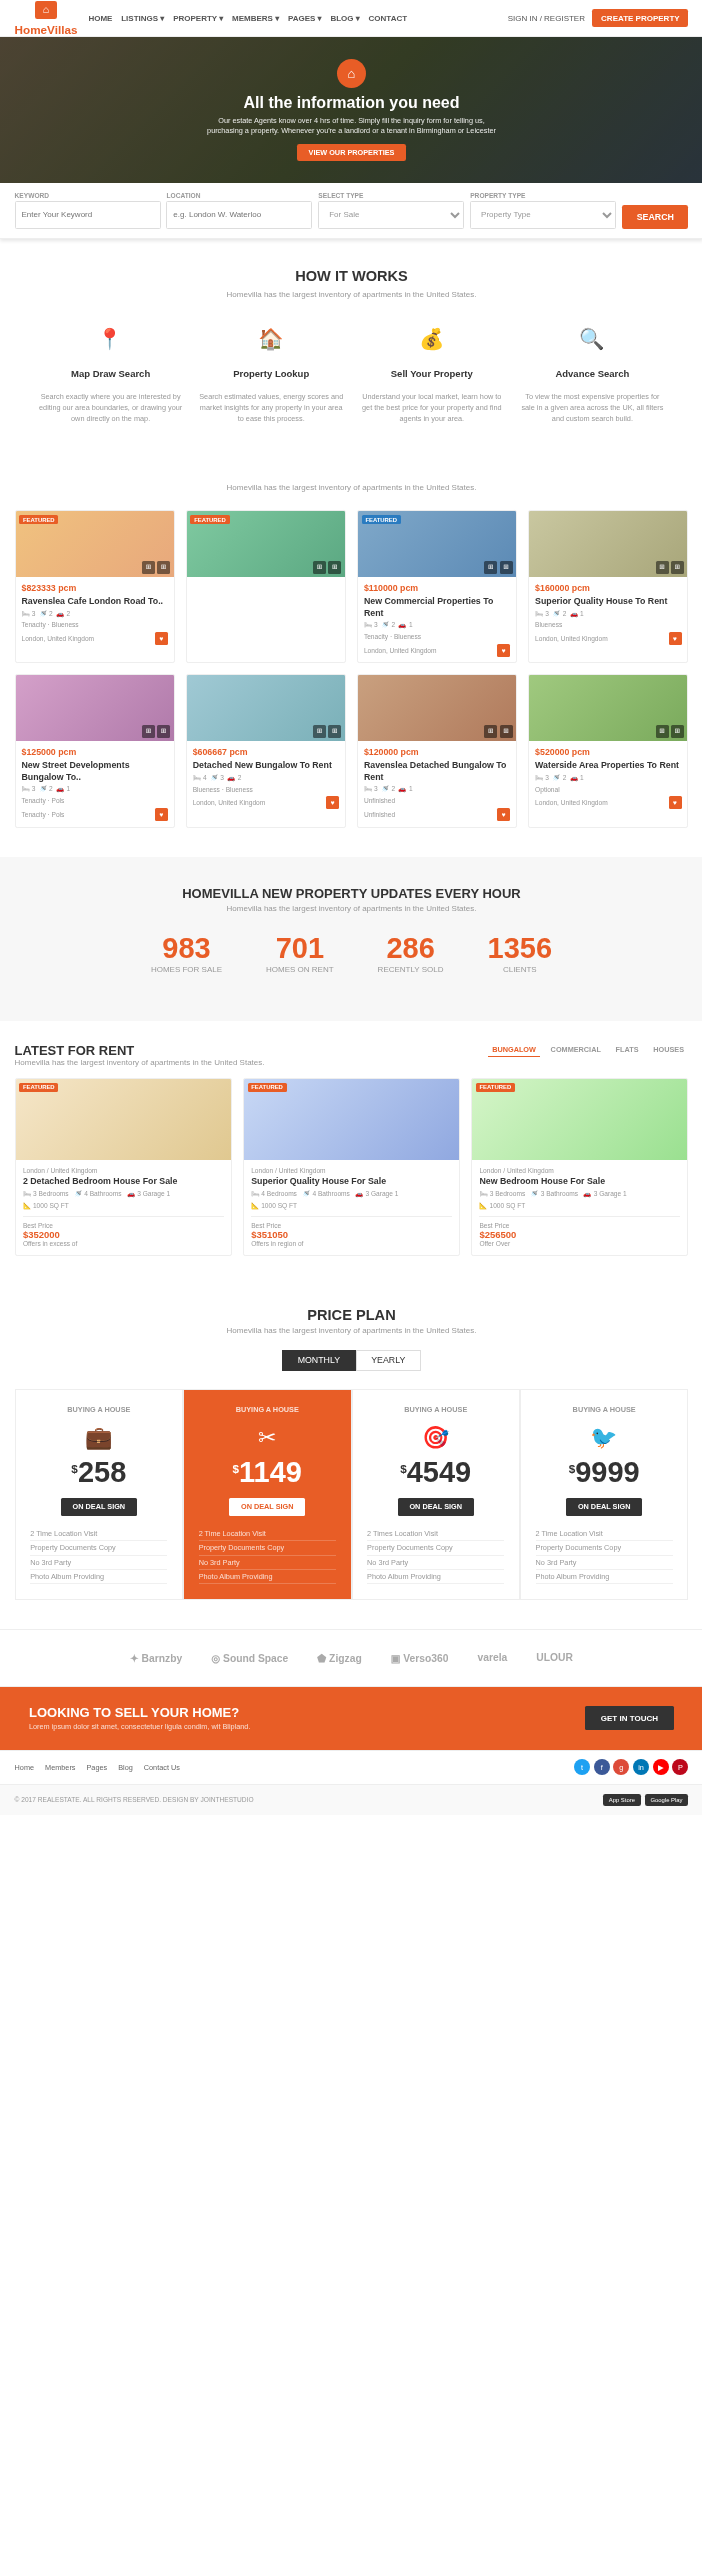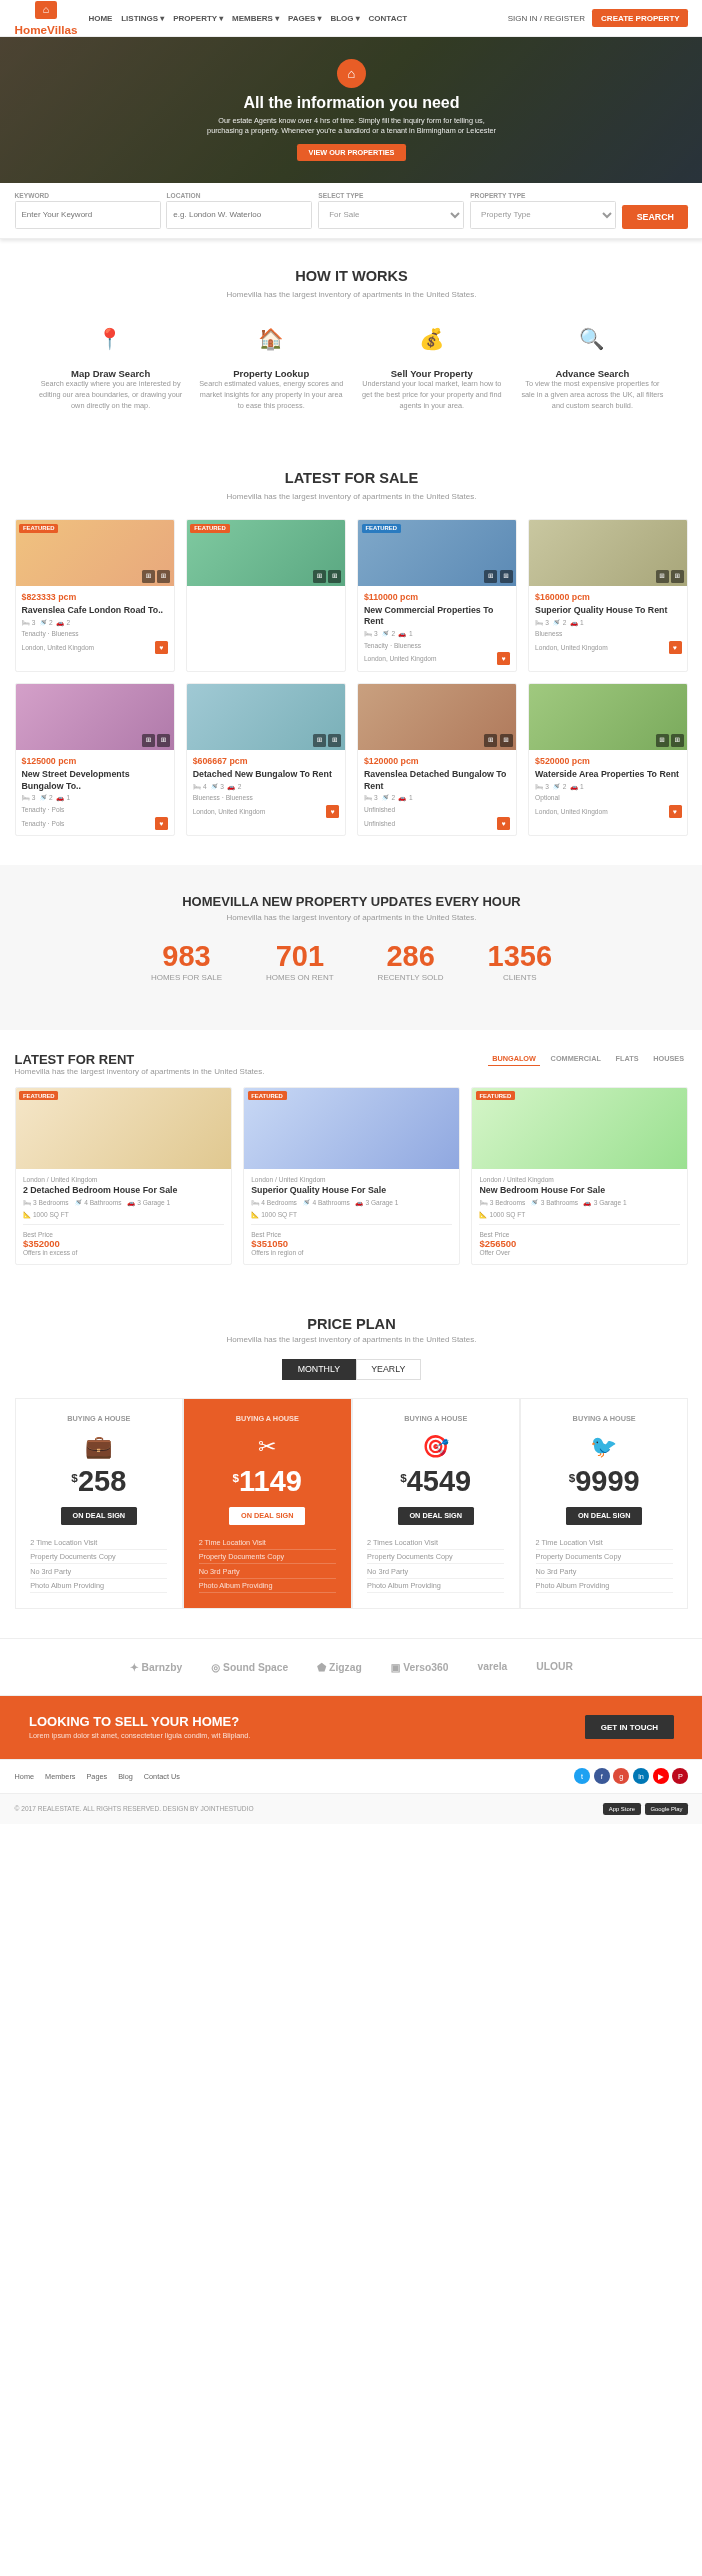--- a/index.html
+++ b/index.html
@@ -55,21 +55,21 @@
 
     
     .section { padding: 29px 14.6px; text-align: center; }
     .section h2 { font-size: 14.6px; font-weight: bold; color: #333; margin-bottom: 5.9px; text-transform: uppercase; }
     .section p.sub { font-size: 8px; color: #999; margin-bottom: 18.3px; }
 
     
     .how-grid { display: flex; gap: 14.6px; justify-content: center; }
     .how-item { flex: 1; text-align: center; max-width: 146px; }
     .how-icon { width: 44px; height: 44px; margin: 0 auto 7.3px; display: flex; align-items: center; justify-content: center; font-size: 20.5px; }
-    .how-item h4 { font-size: 9.5px; font-weight: bold; margin-bottom: 0; color: #333; }
+    .how-item h4 { font-size: 9.5px; font-weight: bold; margin-bottom: 13px; color: #333; }
     .how-item p { font-size: 7.3px; color: #999; line-height: 1.5; }
 
     
     .prop-grid { display: grid; grid-template-columns: repeat(4, 1fr); gap: 11px; text-align: left; }
     .prop-card { border: 0.7px solid #eee; border-radius: 2.2px; overflow: hidden; }
     .prop-img { height: 66px; position: relative; overflow: hidden; }
     .prop-img-inner { width: 100%; height: 100%; background: #ccc; }
     .prop-badge { position: absolute; top: 3.7px; left: 3.7px; background: #e85d26; color: #fff; font-size: 5.9px; padding: 1.5px 3.7px; border-radius: 1.5px; font-weight: bold; }
     .prop-badge.blue { background: #2a7bc0; }
     .prop-icons { position: absolute; bottom: 3.7px; right: 3.7px; display: flex; gap: 2.2px; }
@@ -263,21 +263,20 @@
     </div>
     <div class="how-item">
       <div class="how-icon">🔍</div>
       <h4>Advance Search</h4>
       <p>To view the most expensive properties for sale in a given area across the UK, all filters and custom search build.</p>
     </div>
   </div>
 </section>
 
 <section class="section">
-  <h2>LATEST FOR SALE</h2>
   <p class="sub">Homevilla has the largest inventory of apartments in the United States.</p>
   <div class="prop-grid">
 
     <div class="prop-card">
       <div class="prop-img">
         <div class="prop-img-inner img-c1"></div>
         <span class="prop-badge">FEATURED</span>
         <div class="prop-icons">
             <div class="prop-icon-btn"></div>
             <div class="prop-icon-btn"></div>

